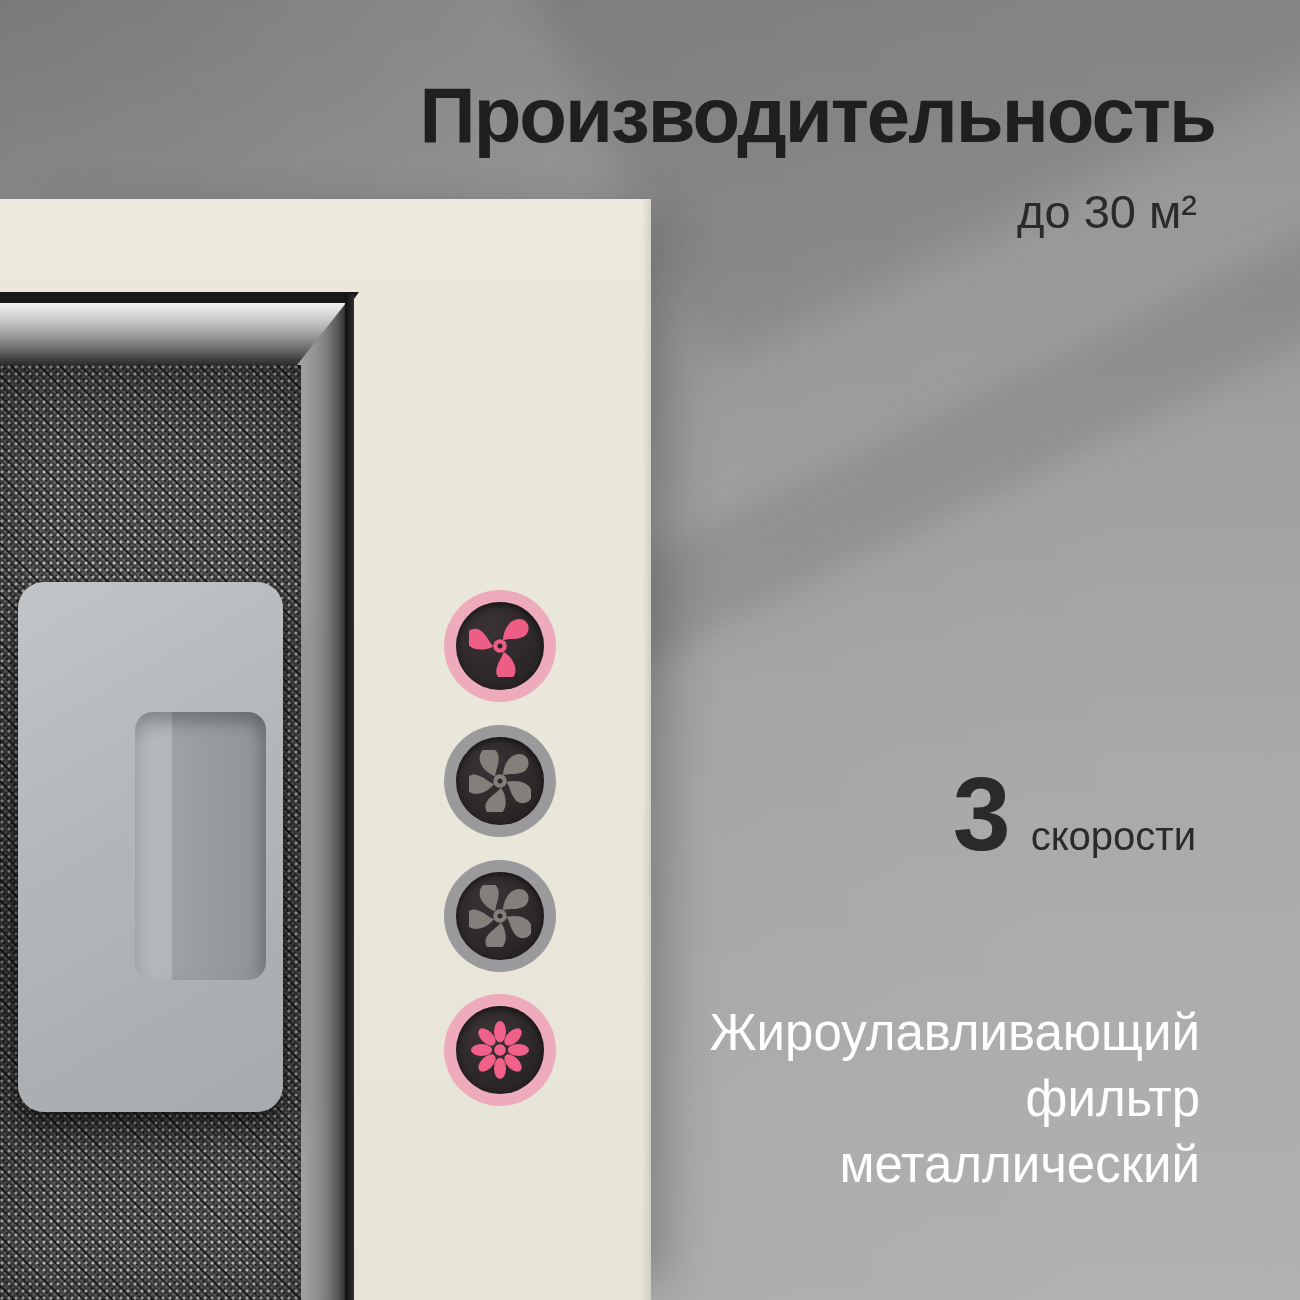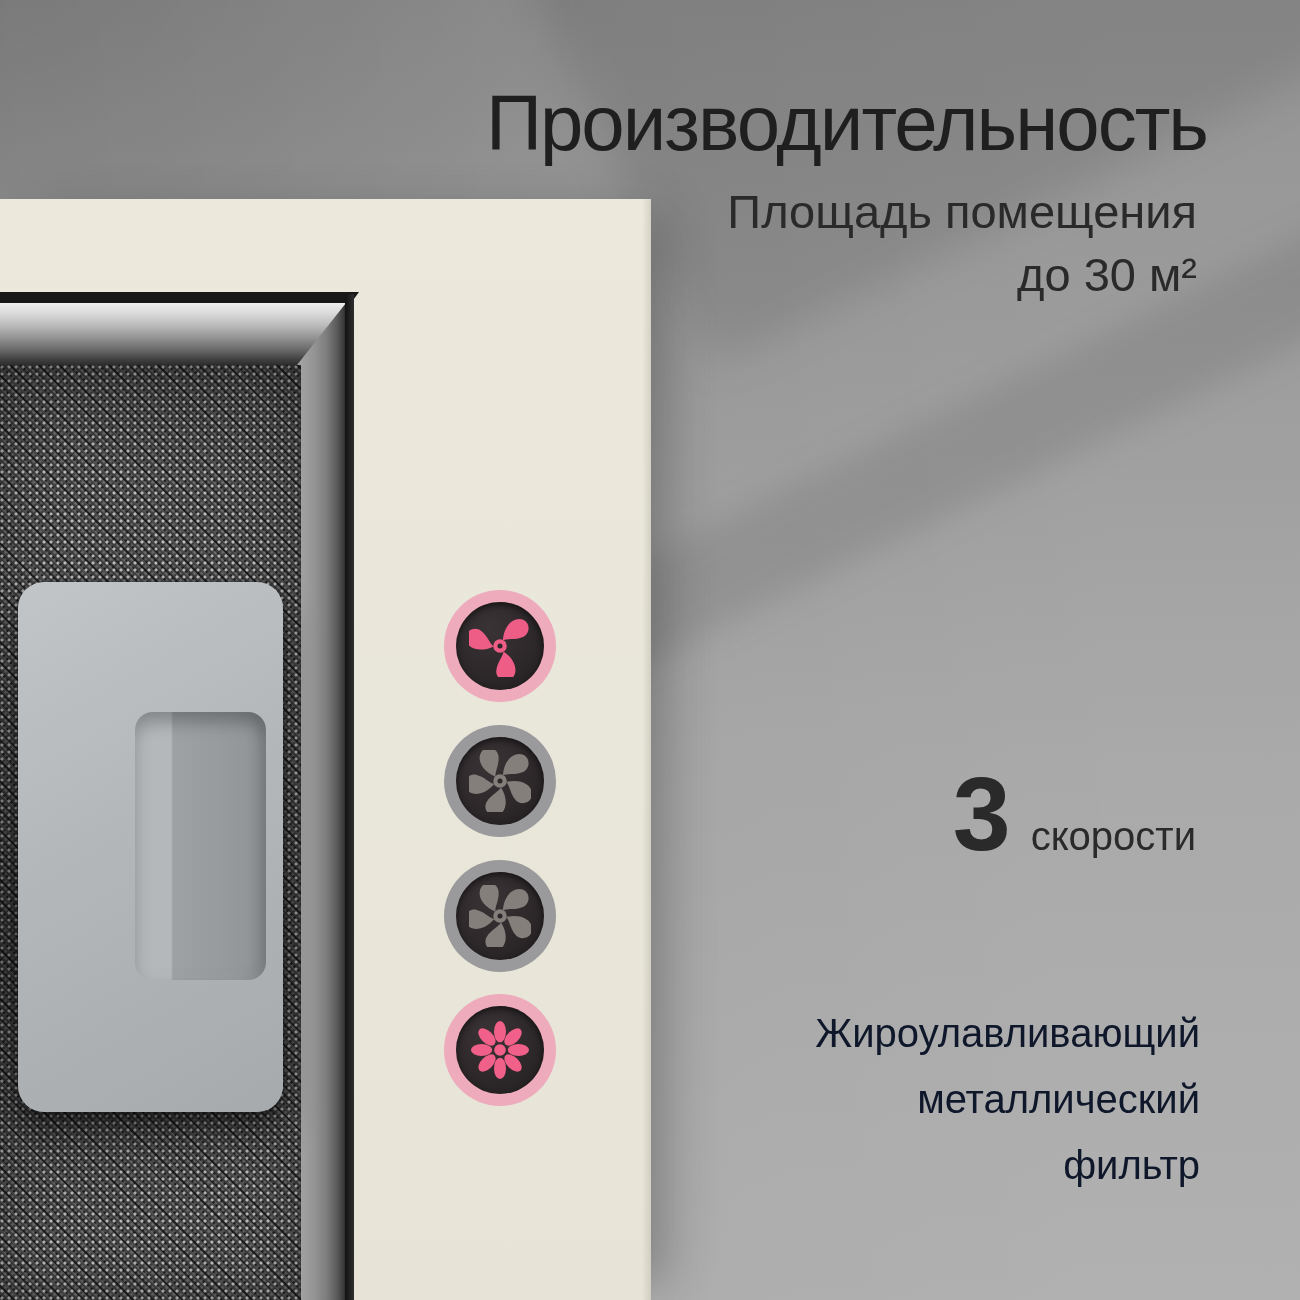--- a/index.html
+++ b/index.html
@@ -93,36 +93,36 @@
   .control-button.gray{background:#9a999b;}
   .btn-face{
     width:88px;height:88px;border-radius:50%;
     background:radial-gradient(circle at 38% 30%, #3a3336 0%, #2c2729 60%, #221e20 100%);
     box-shadow:inset 0 3px 7px rgba(0,0,0,0.55);
     display:flex;align-items:center;justify-content:center;
   }
   .btn1{top:590px;} .btn2{top:725px;} .btn3{top:860px;} .btn4{top:994px;}
   
   .title{
-    position:absolute;right:85px;top:70px;margin:8px;
-    font-size:78px;font-weight:400;letter-spacing:-2px;color:#1f1f1f;white-space:nowrap;
+    position:absolute;right:85px;top:70px;margin:0;
+    font-size:78px;font-weight:700;letter-spacing:-2px;color:#1f1f1f;white-space:nowrap;
   }
   .area-spec{
     position:absolute;right:103px;top:180px;
     font-size:47px;line-height:63px;color:#2a2a2a;text-align:right;white-space:nowrap;
   }
   .speeds-spec{
     position:absolute;right:104px;top:762px;
     display:flex;align-items:baseline;gap:20px;color:#2a2a2a;white-space:nowrap;
   }
   .speeds-value{font-size:104px;font-weight:600;line-height:1;}
   .speeds-label{font-size:40px;line-height:1;}
   .filter-spec{
     position:absolute;right:100px;top:1000px;
-    font-size:40px;line-height:66px;color:#0f172a;text-align:right;white-space:nowrap;
+    font-size:51px;line-height:66px;color:#ffffff;text-align:right;white-space:nowrap;
   }
 </style>
 </head>
 <body>
 
 <div class="stage">
 
   <div class="wall">
     <div class="wall-band"></div>
     <div class="corner-shade"></div>
@@ -205,28 +205,27 @@
             </g>
           </svg>
         </div>
       </div>
     </div>
   </div>
 
   <h1 class="title">Производительность</h1>
 
   <div class="area-spec">
-    <div>Площадь помещения</div>
     <div>до 30 м²</div>
   </div>
 
   <div class="speeds-spec">
     <span class="speeds-value">3</span>
     <span class="speeds-label">скорости</span>
   </div>
 
   <div class="filter-spec">
     <div>Жироулавливающий</div>
+    <div>фильтр</div>
     <div>металлический</div>
-    <div>фильтр</div>
   </div>
 
 </div>
 
 </body></html>

